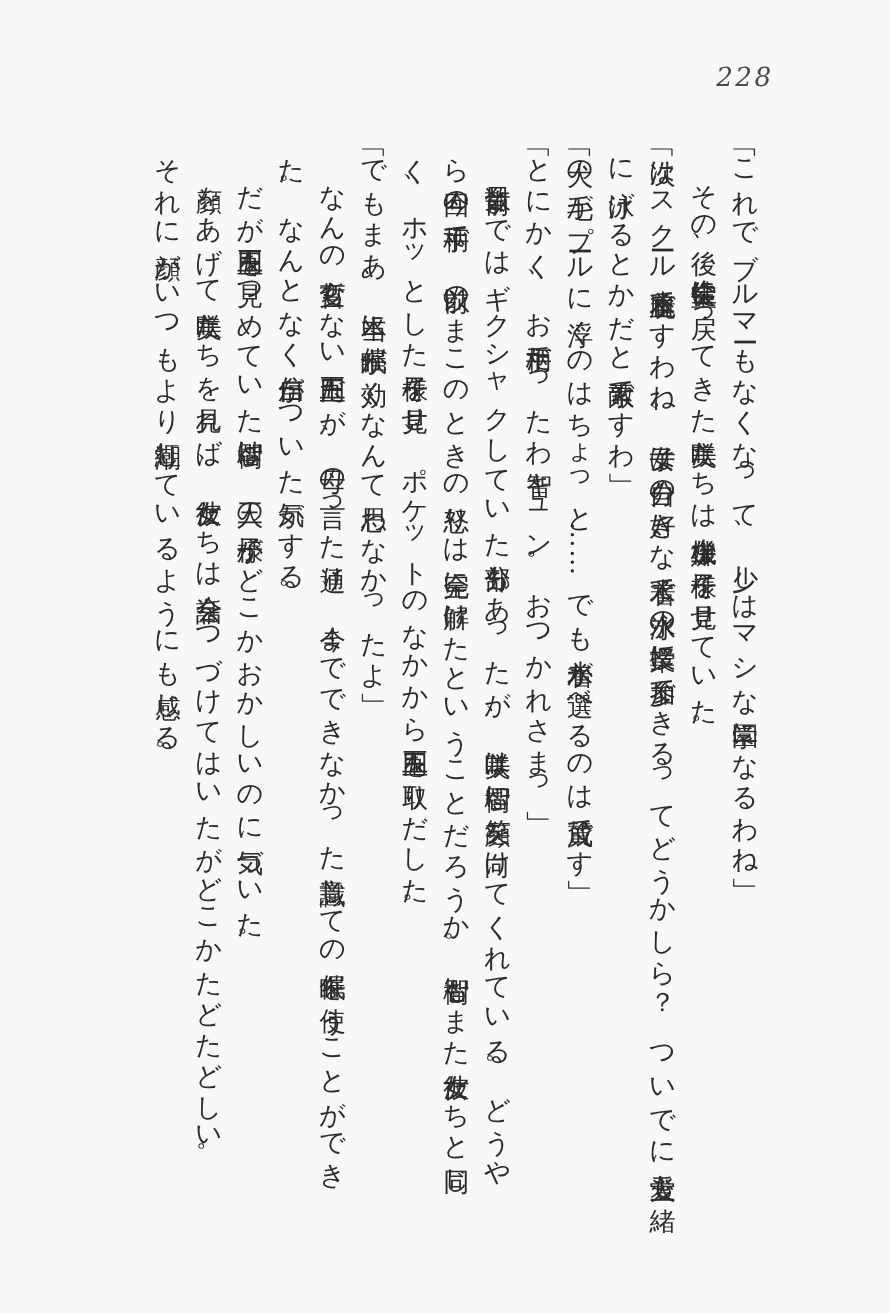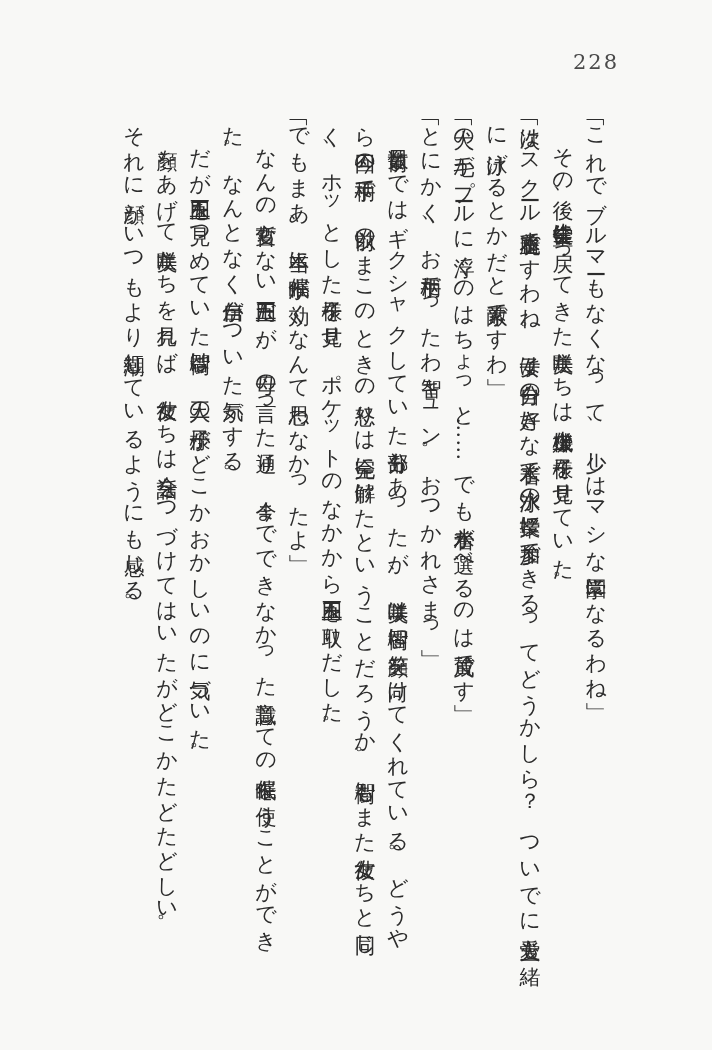--- a/index.html
+++ b/index.html
@@ -16,20 +16,21 @@
     position: relative;
     width: 712px;
     height: 1050px;
     background: #f8f8f6;
     overflow: hidden;
   }
   .page-number {
     position: absolute;
     top: 50px;
     right: 93px;
+    font-style: italic;
     font-size: 21px;
     color: #4a4a4a;
     letter-spacing: 2px;
   }
   .text-block {
     position: absolute;
     top: 112px;
     right: 100px;
     height: 842px;
     writing-mode: vertical-rl;

